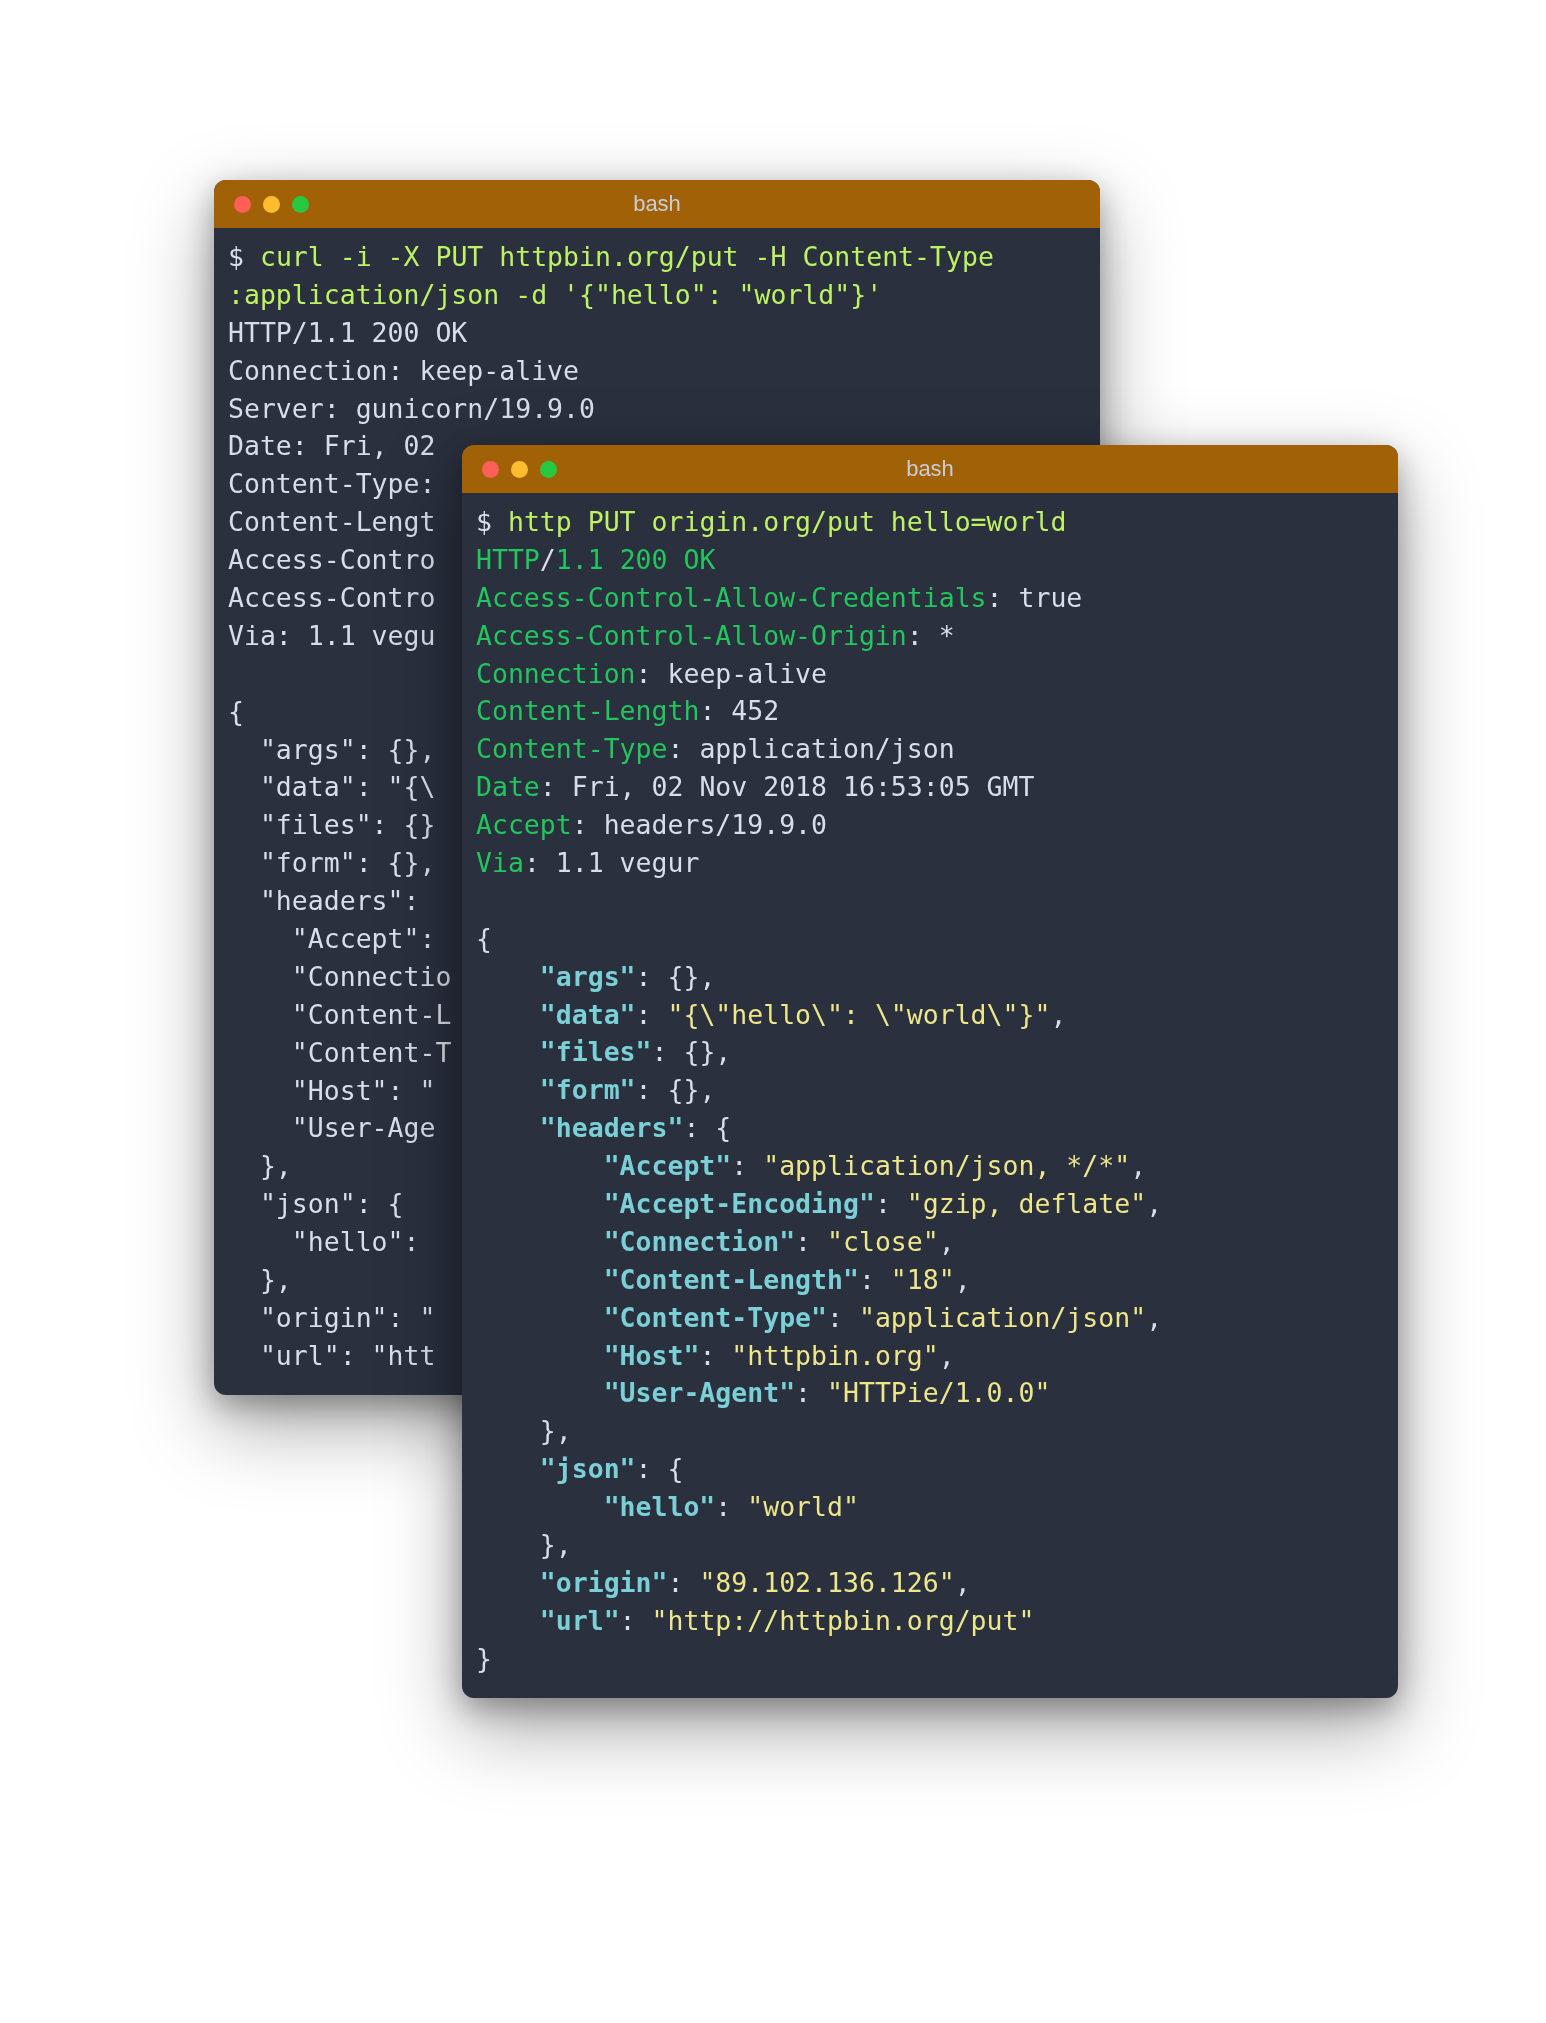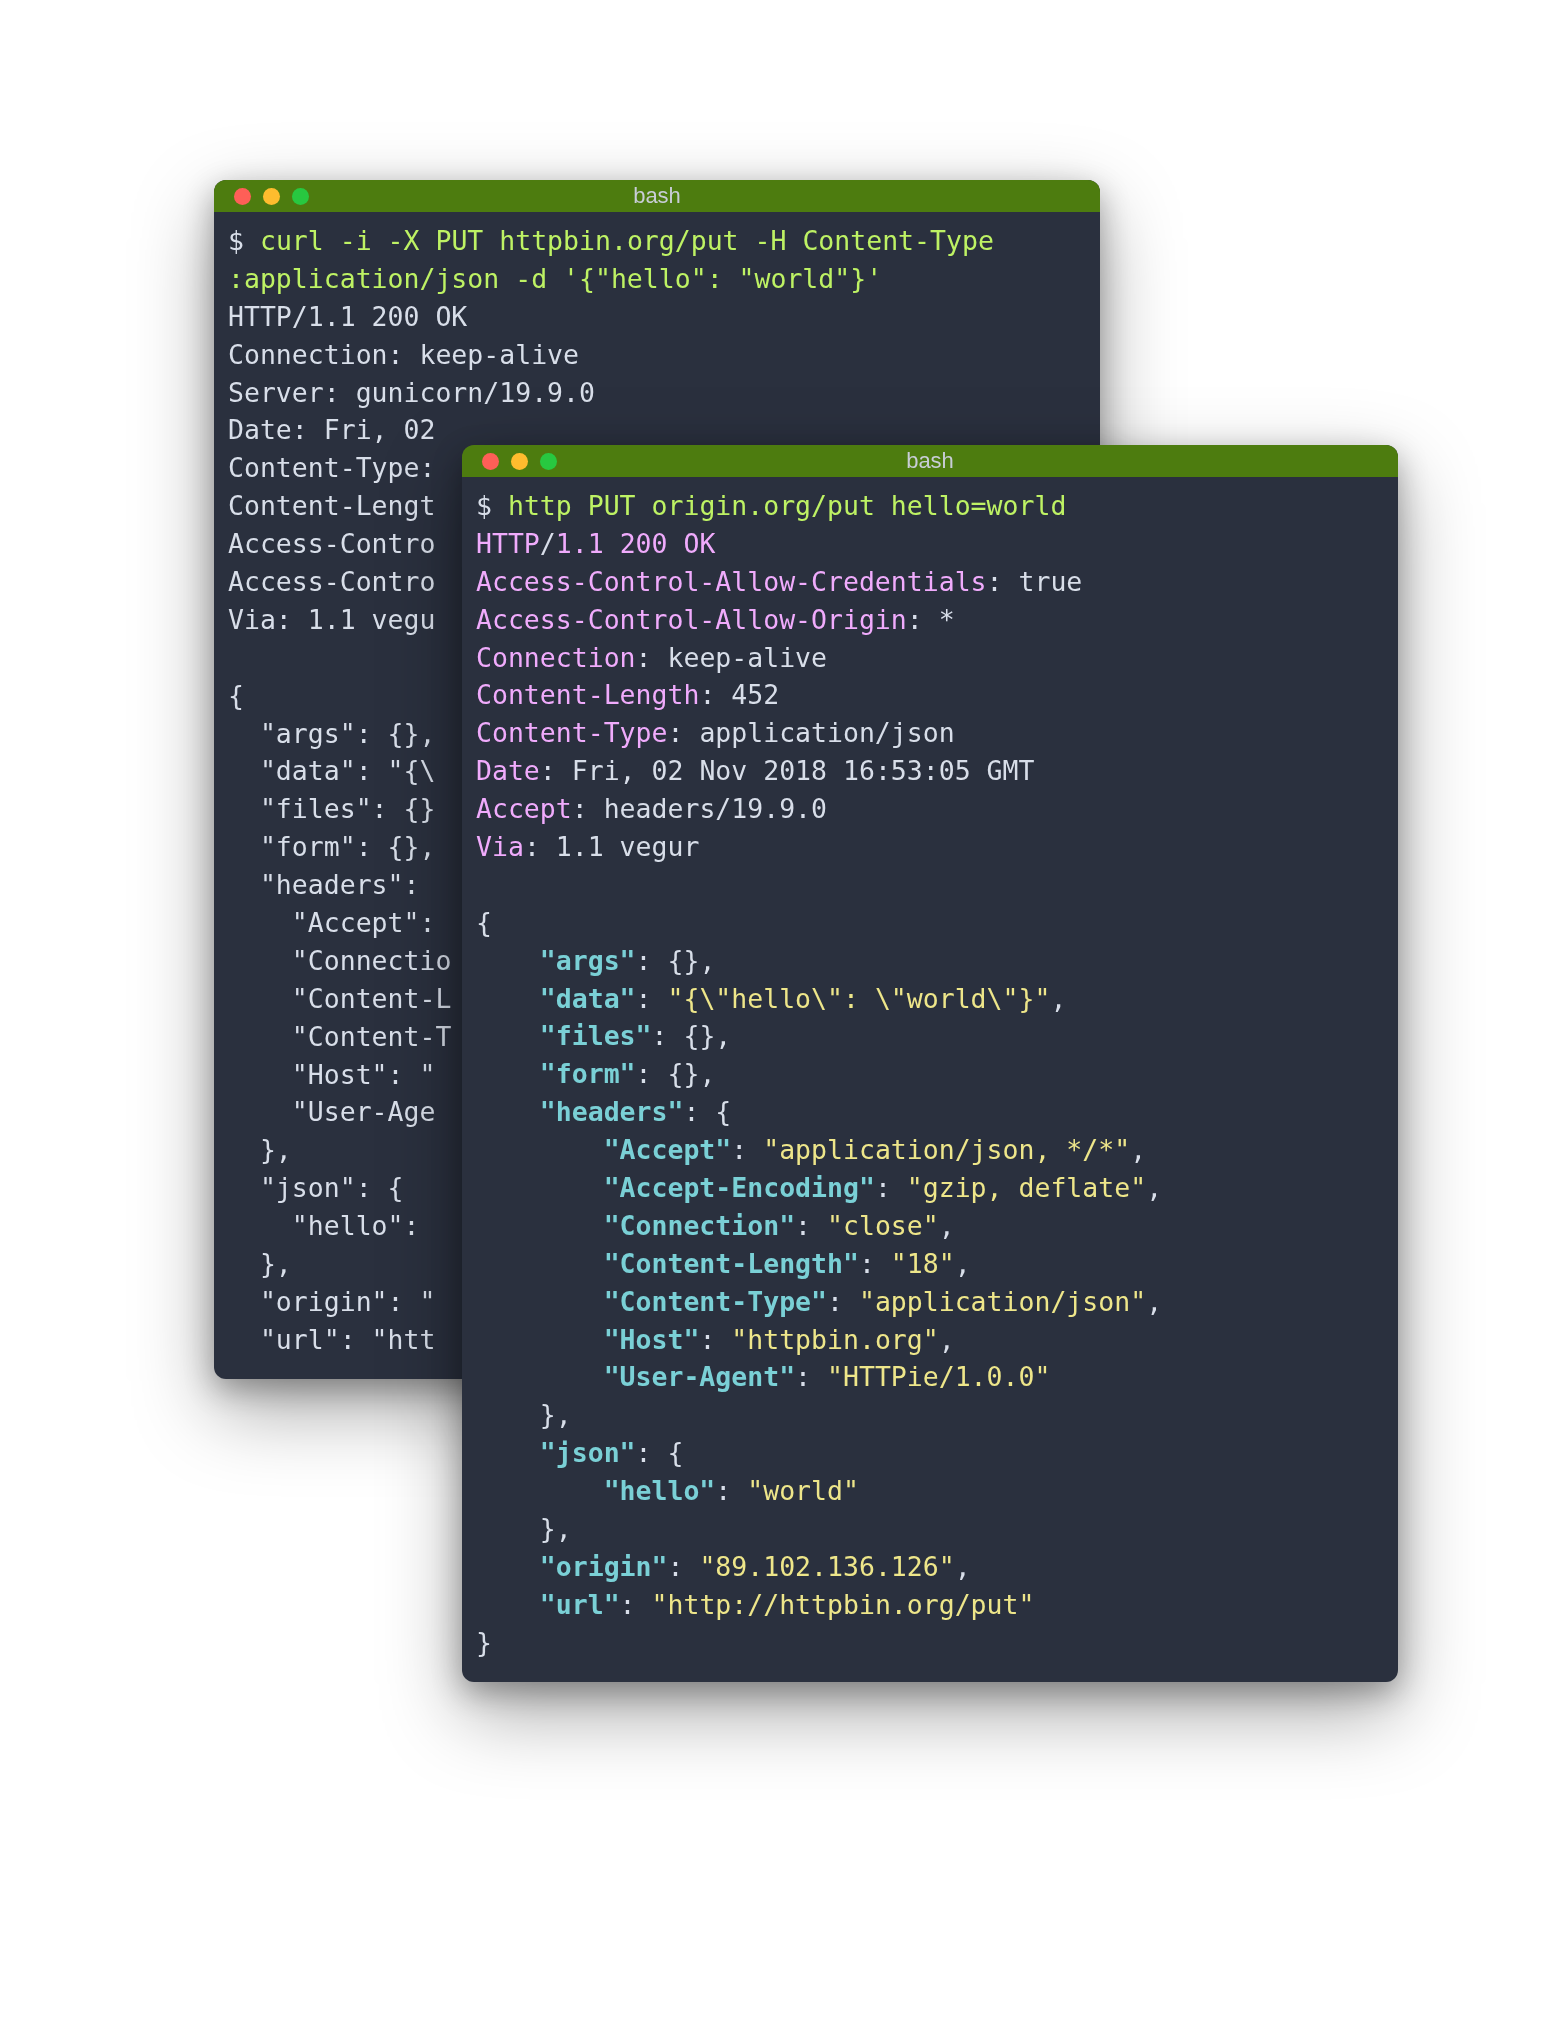--- a/index.html
+++ b/index.html
@@ -13,22 +13,22 @@
   }
   .window {
     position: absolute;
     background: #2a303e;
     border-radius: 12px;
     box-shadow: 0 30px 80px rgba(0,0,0,0.35), 0 10px 30px rgba(0,0,0,0.3);
     overflow: hidden;
     color: #d8dee9;
   }
   .titlebar {
-    height: 32px;
-    background: #4d7c0f;
+    height: 48px;
+    background: #a16207;
     display: flex;
     align-items: center;
     padding: 0 20px;
     position: relative;
   }
   .dots { display:flex; gap:12px; }
   .dot { width:17px; height:17px; border-radius:50%; }
   .dot.red { background:#fe5f57; }
   .dot.yellow { background:#febc2e; }
   .dot.green { background:#28c840; }
@@ -41,21 +41,21 @@
     font-size: 26.5px;
     line-height: 1.43;
     white-space: pre;
     font-weight: 500;
   }
   .w1 { left: 214px; top: 180px; width: 886px; }
   .w2 { left: 462px; top: 445px; width: 936px; }
   .dollar { color:#d8dee9; }
   .cmd { color:#bef264; }
   .plain { color:#d8dee9; }
-  .cyan { color:#f0abfc; }
+  .cyan { color:#22c55e; }
   .str { color:#eee68a; }
   .keystr { color:#7ad0d6; font-weight:600; }
 </style>
 </head>
 <body>
 
 <div class="window w1">
   <div class="titlebar">
     <div class="dots">
       <div class="dot red"></div>

